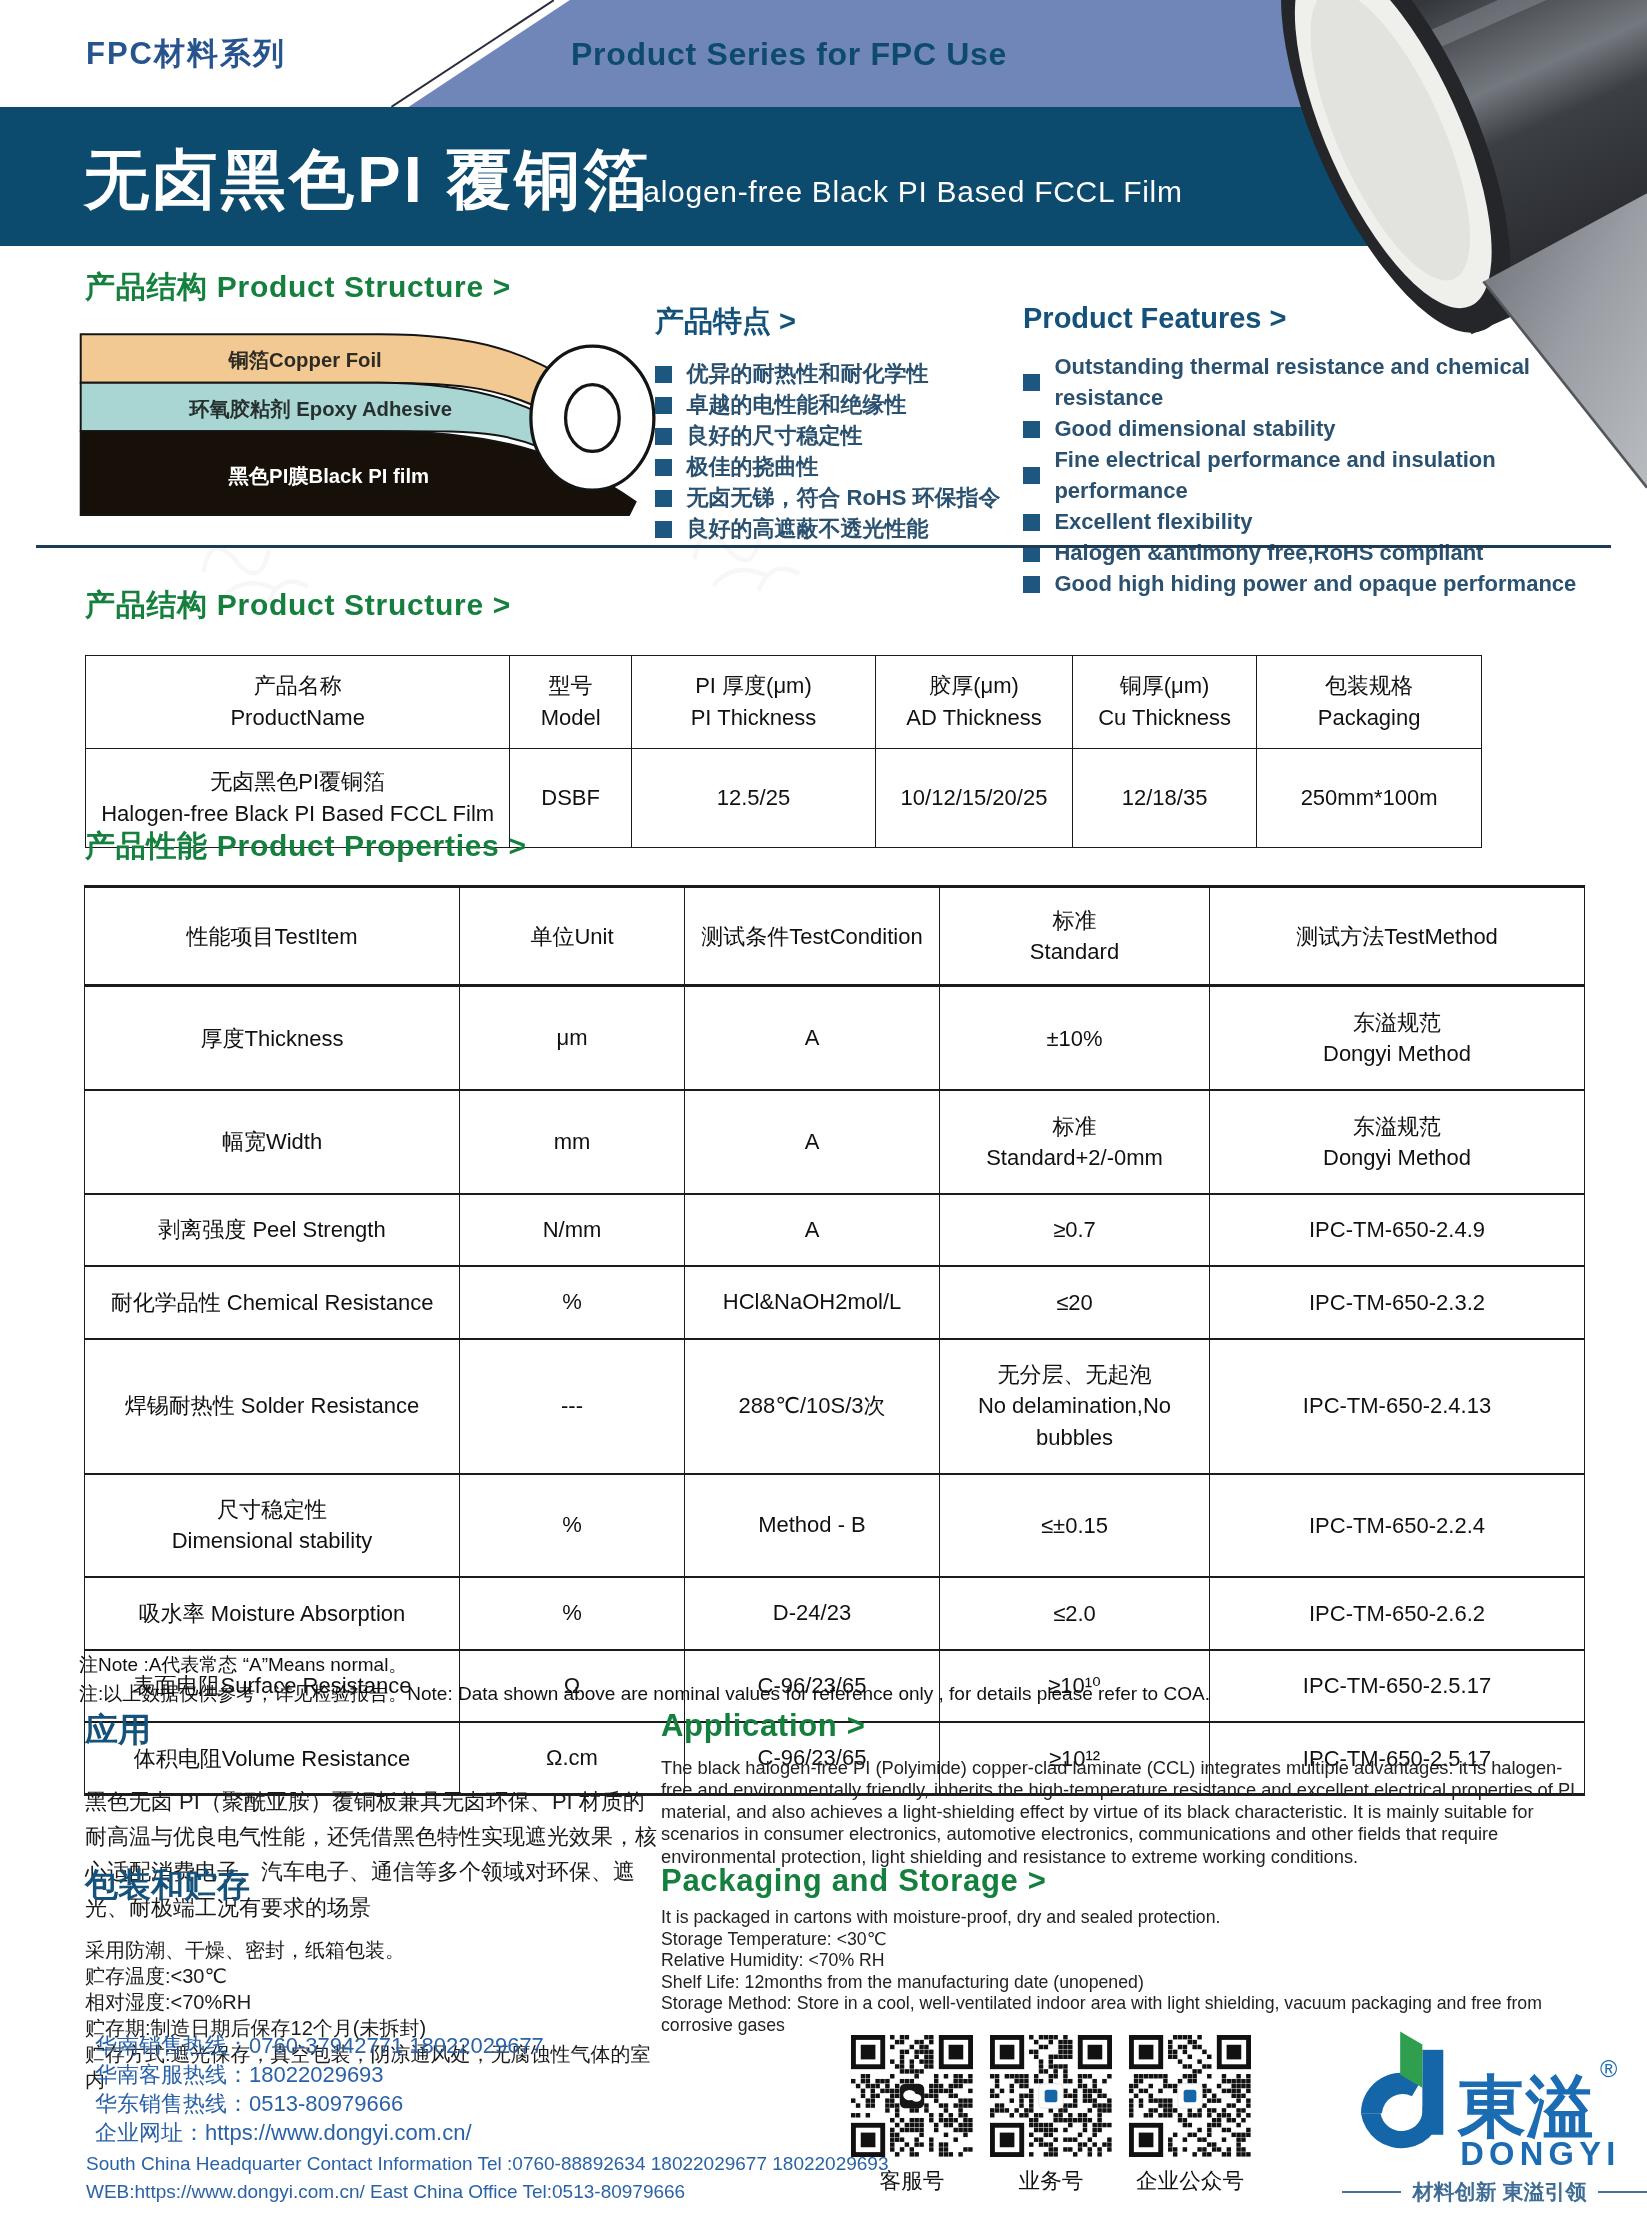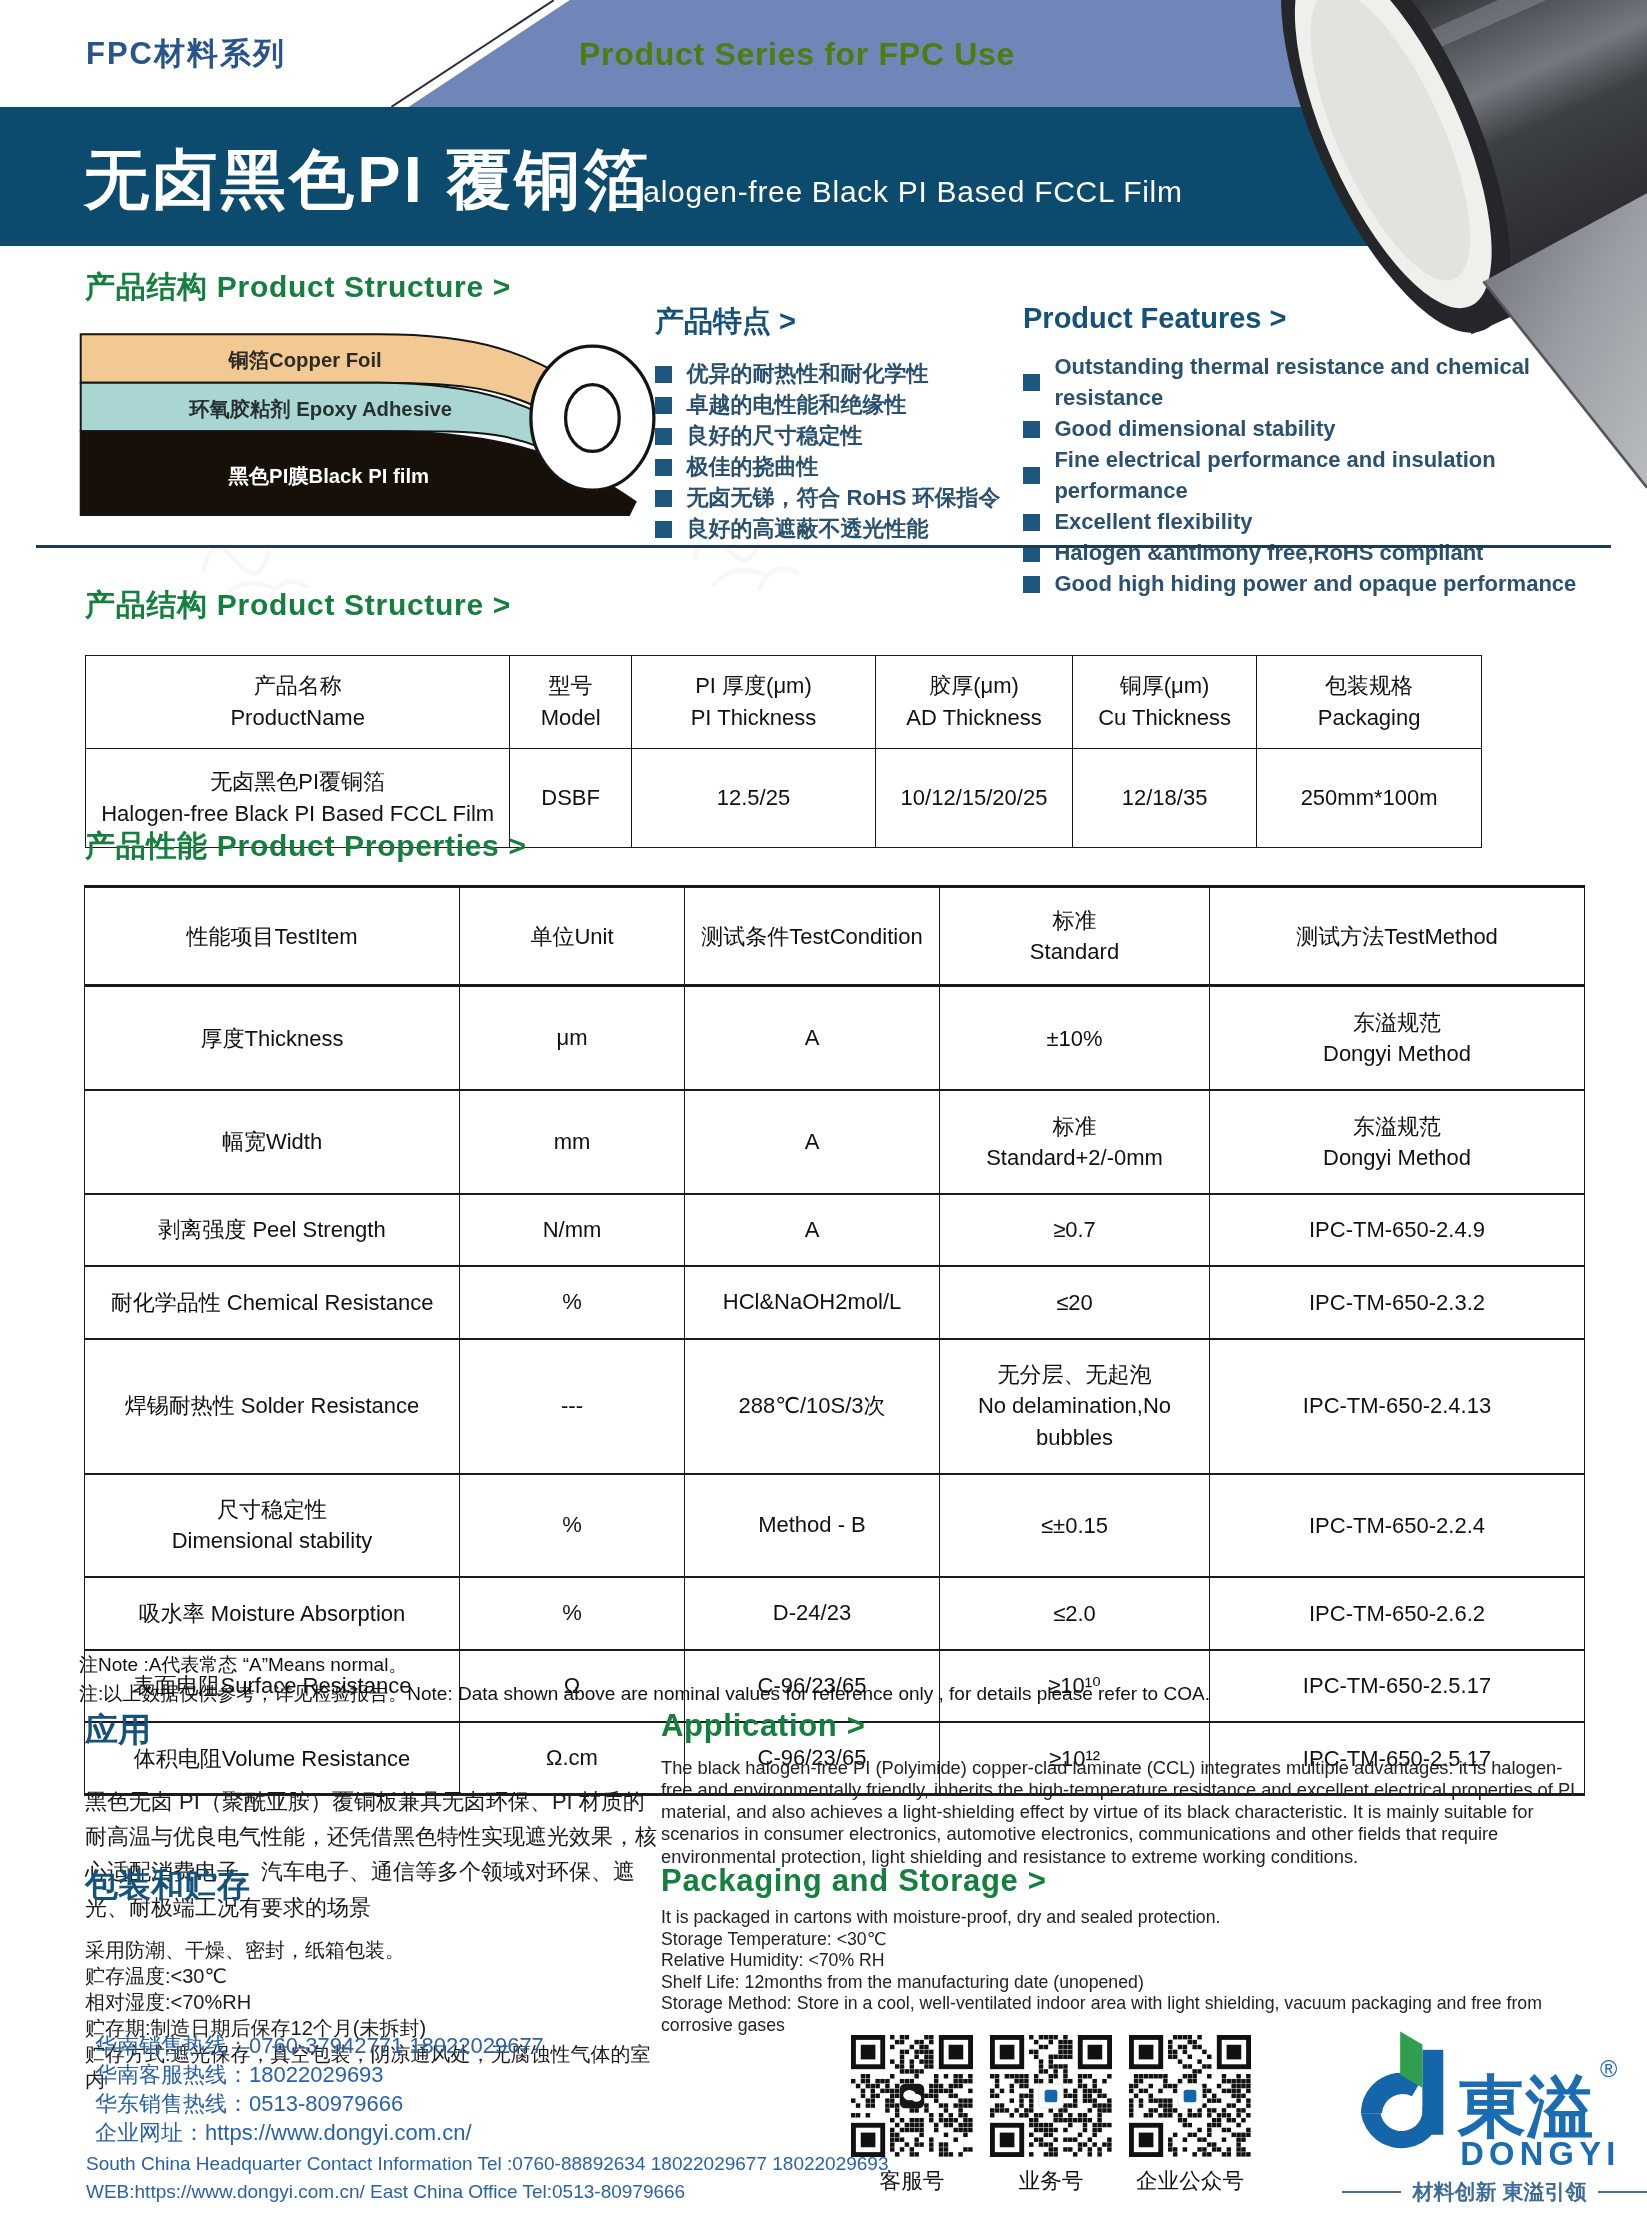--- a/index.html
+++ b/index.html
@@ -7,21 +7,21 @@
        font-family:"Liberation Sans","DejaVu Sans",sans-serif;color:#1a1a1a;}
   .abs{position:absolute;}
 
   
   .topstrip{position:absolute;top:0;left:0;width:1647px;height:107px;background:#ffffff;z-index:1;}
   .topstrip .wedge{position:absolute;inset:0;background:#7186b8;
       clip-path:polygon(34.6% 0,100% 0,100% 100%,24.8% 100%);}
   .series-cn{position:absolute;left:86px;top:50%;transform:translateY(-50%);
       font-size:31px;font-weight:bold;color:#27538e;letter-spacing:2px;}
   .series-en{position:absolute;left:571px;top:50%;transform:translateY(-50%);
-      font-size:32px;font-weight:bold;color:#4d7c0f;letter-spacing:0.7px;z-index:2;margin-left:8px;}
+      font-size:32px;font-weight:bold;color:#0c4a6e;letter-spacing:0.7px;z-index:2;}
   .diagline{position:absolute;top:0;left:0;z-index:2;}
 
   .titleband{position:absolute;top:107px;left:0;width:1647px;height:139px;background:#0c4a6e;z-index:1;}
   .title-cn{position:absolute;left:84px;top:29px;font-size:65px;font-weight:800;color:#ffffff;letter-spacing:3.3px;}
   .title-en{position:absolute;left:621px;top:68px;font-size:30px;color:#ffffff;letter-spacing:0.7px;}
 
   .roll-art{position:absolute;top:0;right:0;z-index:3;pointer-events:none;}
 
   
   .sec-head{position:absolute;font-size:30px;font-weight:bold;color:#15803d;letter-spacing:0.7px;z-index:4;}

